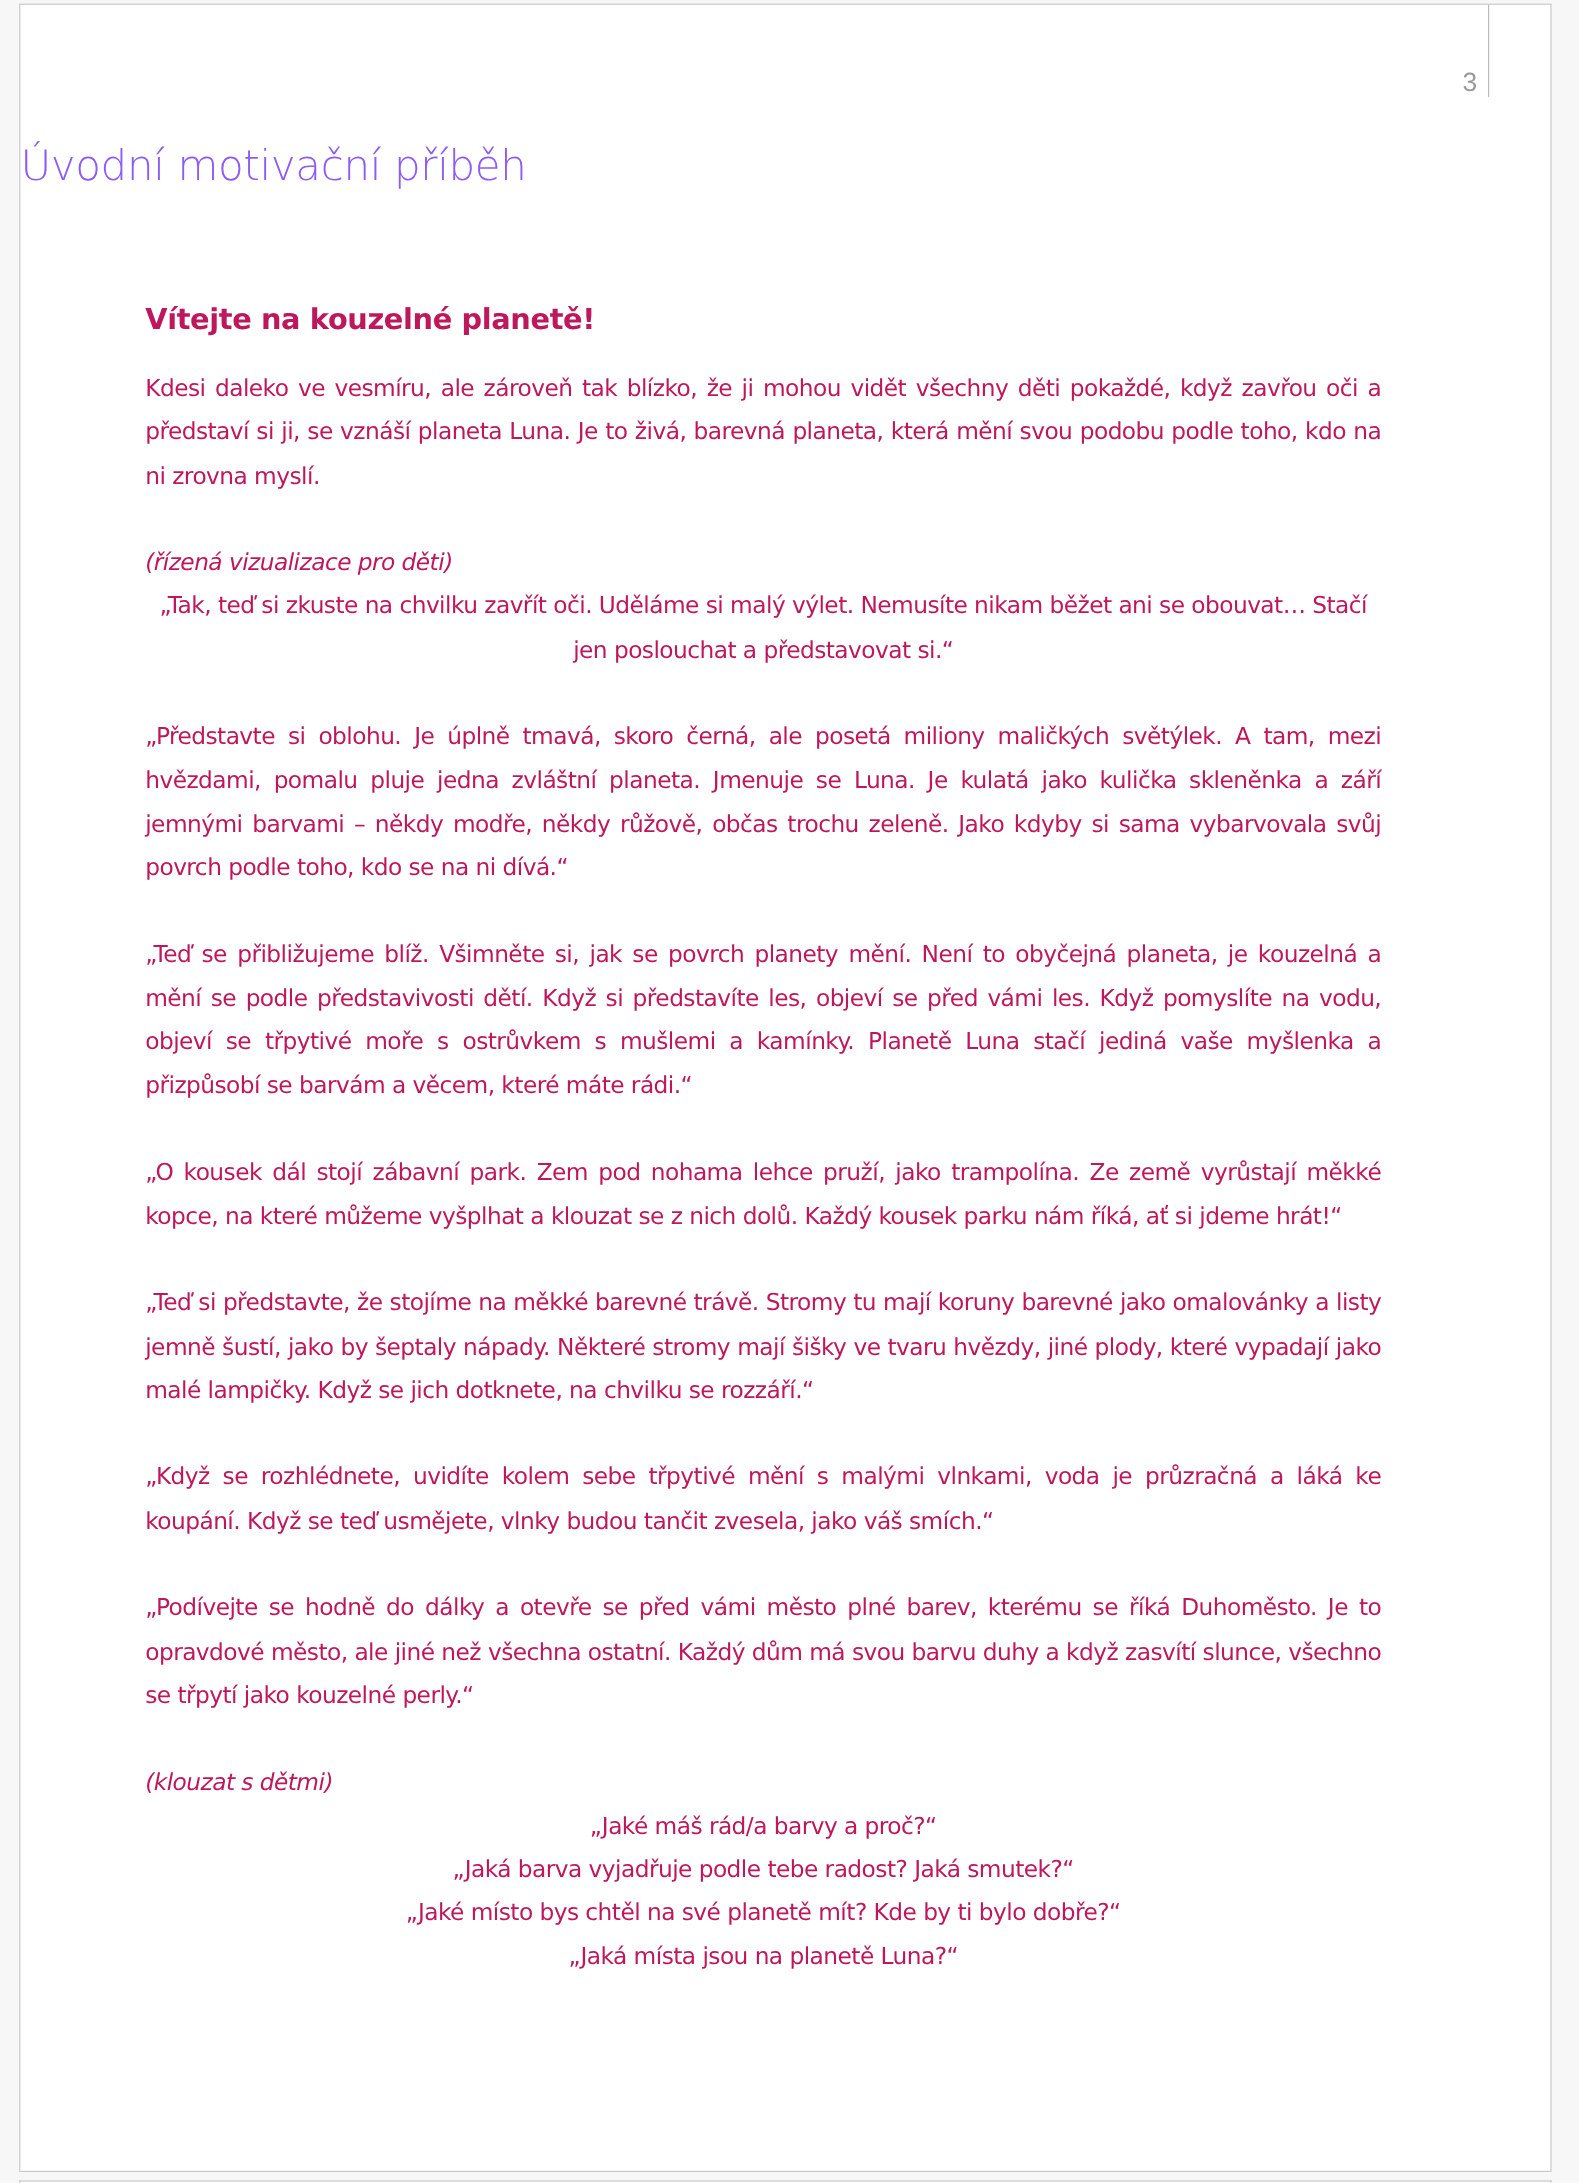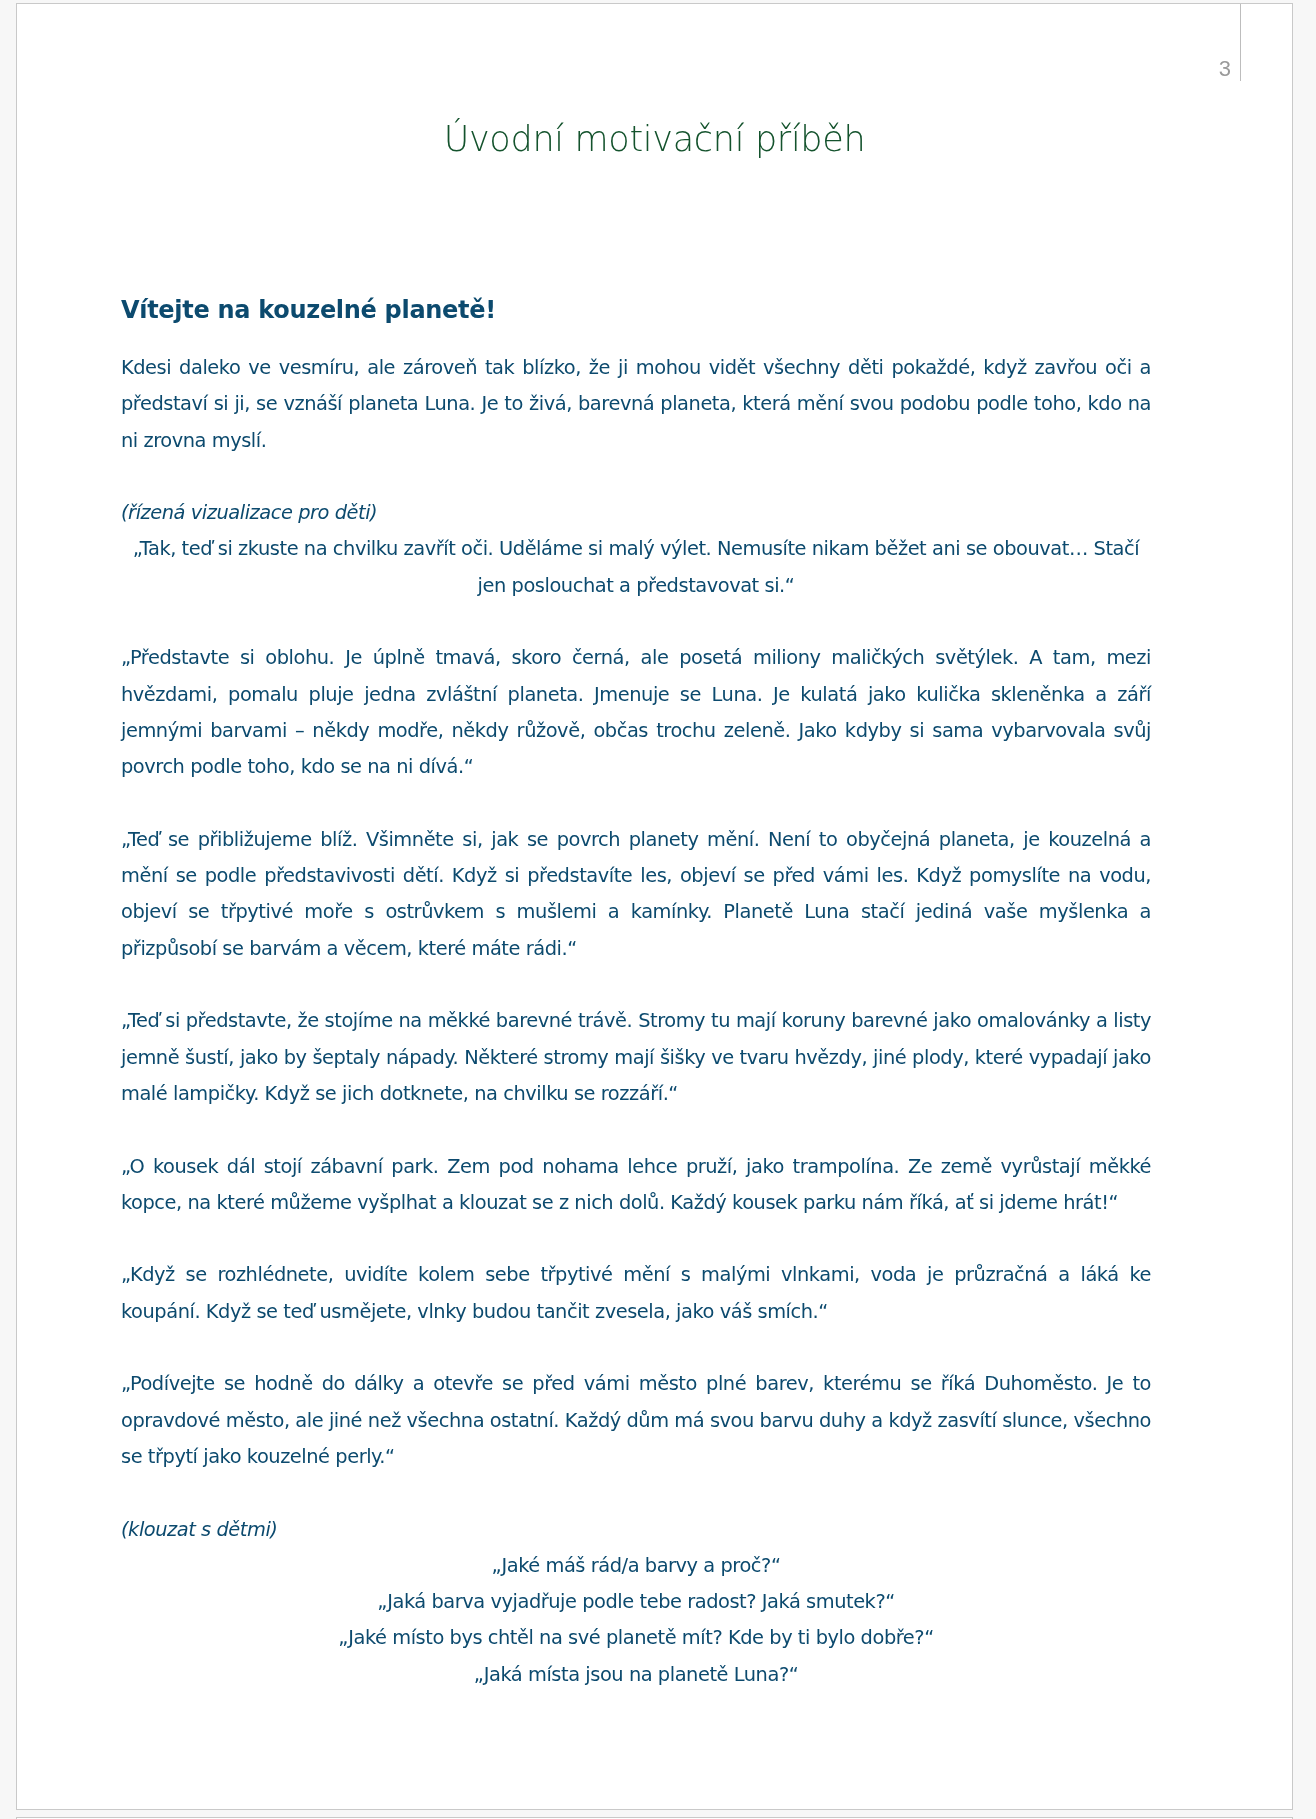--- a/index.html
+++ b/index.html
@@ -29,32 +29,31 @@
     position: absolute; left: 1223px; top: 0; width: 1px; height: 77px;
     background: #bdbdbd;
   }
   .page-number {
     position: absolute; left: 1190px; top: 52px; width: 24px; text-align: right;
     font-family: "Liberation Sans", sans-serif;
     font-size: 22px; color: #9a9a9a;
   }
   .title {
     position: absolute; left: 0; right: 0; top: 115px;
-    text-align: center;
+    text-align: left;
     font-family: "DejaVu Sans", sans-serif;
     font-weight: 200;
-    font-size: 35px; color: #14532d;
+    font-size: 35px; color: #8b5cf6;
     letter-spacing: -0.3px;
   }
   .content {
     position: absolute; left: 121px; top: 248px; width: 1030px;
-    color: #0c4a6e;
+    color: #be185d;
     font-size: 19.4px; line-height: 36.3px;
     letter-spacing: -0.45px;
-    margin-top: 44px;
   }
   .subtitle {
     font-weight: bold; font-size: 24px; letter-spacing: -0.3px;
     margin: 0 0 22px 0; line-height: 36px;
   }
   p { margin: 0 0 36.3px 0; text-align: justify; }
   .italic { font-style: italic; display: block; }
   .line { display: block; text-align: center; }
 </style>
 </head>
@@ -71,22 +70,22 @@
 
   <p>Kdesi daleko ve vesmíru, ale zároveň tak blízko, že ji mohou vidět všechny děti pokaždé, když zavřou oči a představí si ji, se vznáší planeta Luna. Je to živá, barevná planeta, která mění svou podobu podle toho, kdo na ni zrovna myslí.</p>
 
   <p>
     <span class="italic">(řízená vizualizace pro děti)</span>
     <span class="line">„Tak, teď si zkuste na chvilku zavřít oči. Uděláme si malý výlet. Nemusíte nikam běžet ani se obouvat… Stačí jen poslouchat a představovat si.“</span>
   </p>
 
   <p>„Představte si oblohu. Je úplně tmavá, skoro černá, ale posetá miliony maličkých světýlek. A tam, mezi hvězdami, pomalu pluje jedna zvláštní planeta. Jmenuje se Luna. Je kulatá jako kulička skleněnka a září jemnými barvami – někdy modře, někdy růžově, občas trochu zeleně. Jako kdyby si sama vybarvovala svůj povrch podle toho, kdo se na ni dívá.“</p>
   <p>„Teď se přibližujeme blíž. Všimněte si, jak se povrch planety mění. Není to obyčejná planeta, je kouzelná a mění se podle představivosti dětí. Když si představíte les, objeví se před vámi les. Když pomyslíte na vodu, objeví se třpytivé moře s ostrůvkem s mušlemi a kamínky. Planetě Luna stačí jediná vaše myšlenka a přizpůsobí se barvám a věcem, které máte rádi.“</p>
+  <p>„O kousek dál stojí zábavní park. Zem pod nohama lehce pruží, jako trampolína. Ze země vyrůstají měkké kopce, na které můžeme vyšplhat a klouzat se z nich dolů. Každý kousek parku nám říká, ať si jdeme hrát!“</p>
   <p>„Teď si představte, že stojíme na měkké barevné trávě. Stromy tu mají koruny barevné jako omalovánky a listy jemně šustí, jako by šeptaly nápady. Některé stromy mají šišky ve tvaru hvězdy, jiné plody, které vypadají jako malé lampičky. Když se jich dotknete, na chvilku se rozzáří.“</p>
-  <p>„O kousek dál stojí zábavní park. Zem pod nohama lehce pruží, jako trampolína. Ze země vyrůstají měkké kopce, na které můžeme vyšplhat a klouzat se z nich dolů. Každý kousek parku nám říká, ať si jdeme hrát!“</p>
   <p>„Když se rozhlédnete, uvidíte kolem sebe třpytivé mění s malými vlnkami, voda je průzračná a láká ke koupání. Když se teď usmějete, vlnky budou tančit zvesela, jako váš smích.“</p>
   <p>„Podívejte se hodně do dálky a otevře se před vámi město plné barev, kterému se říká Duhoměsto. Je to opravdové město, ale jiné než všechna ostatní. Každý dům má svou barvu duhy a když zasvítí slunce, všechno se třpytí jako kouzelné perly.“</p>
 
   <div>
     <span class="italic">(klouzat s dětmi)</span>
     <span class="line">„Jaké máš rád/a barvy a proč?“</span>
     <span class="line">„Jaká barva vyjadřuje podle tebe radost? Jaká smutek?“</span>
     <span class="line">„Jaké místo bys chtěl na své planetě mít? Kde by ti bylo dobře?“</span>
     <span class="line">„Jaká místa jsou na planetě Luna?“</span>
   </div>

